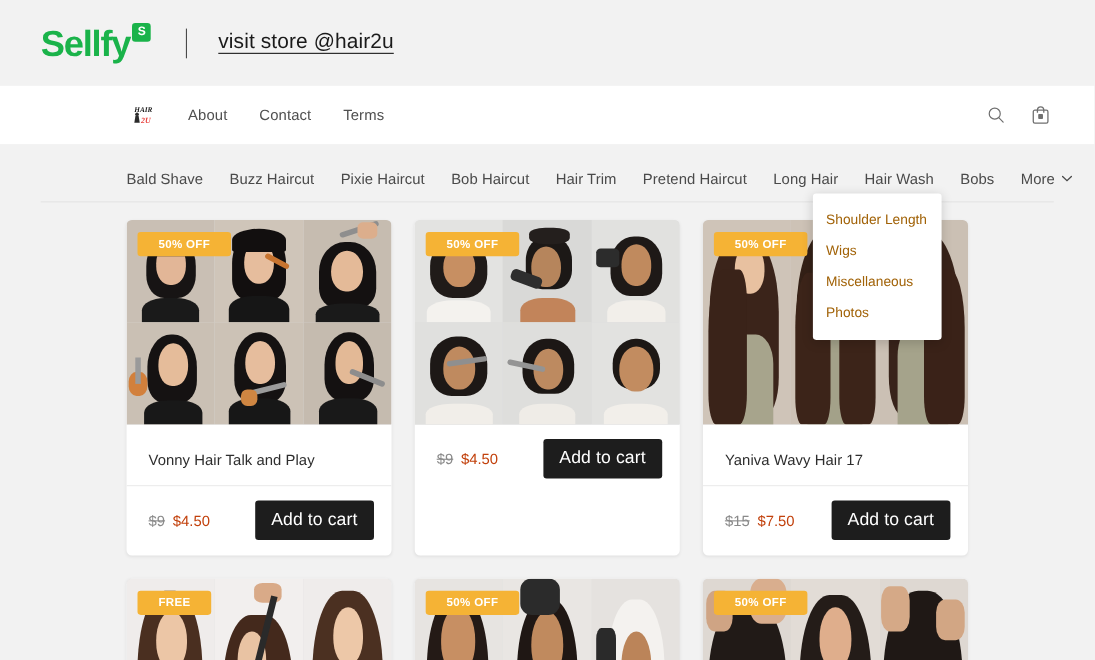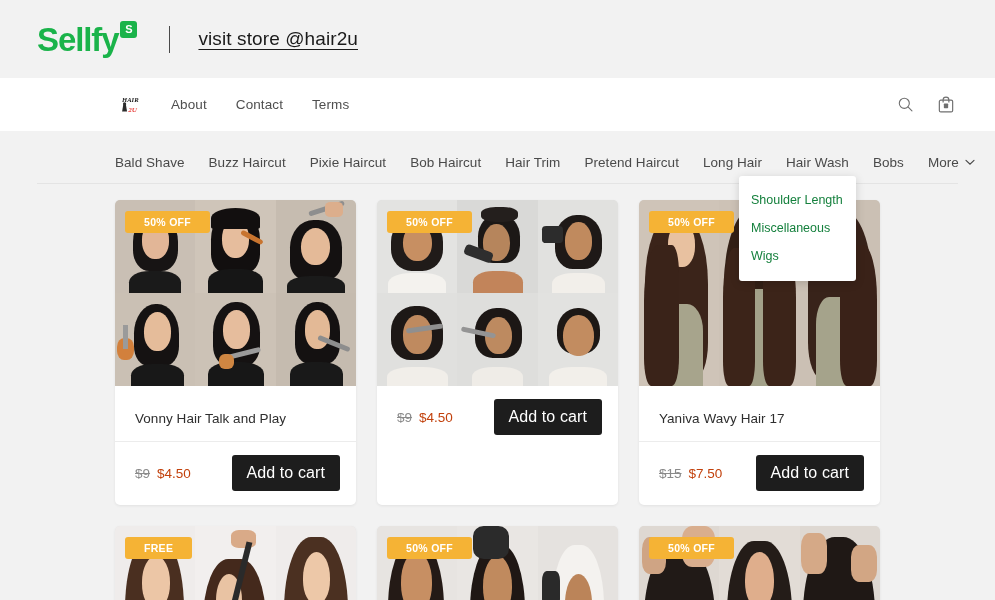--- a/index.html
+++ b/index.html
@@ -126,21 +126,21 @@
     left: 739px;
     width: 117px;
     background: #ffffff;
     border-radius: 3px;
     box-shadow: 0 2px 10px rgba(0,0,0,0.16);
     padding: 10px 0 11px;
     z-index: 40;
   }
   .dropdown-item {
     font-size: 12.5px;
-    color: #15803d;
+    color: #a16207;
     padding: 7px 12px;
     cursor: pointer;
     white-space: nowrap;
   }
 
   
   .grid {
     margin: 16px 37px 0;
     padding: 0 78px;
     display: grid;
@@ -276,22 +276,23 @@
     <span class="cat-more">
       <span class="cat-item">More</span>
       <svg width="10" height="7" viewBox="0 0 10 7">
         <path d="M1 1.4 L5 5.2 L9 1.4" stroke="#4a4a4a" stroke-width="1.2" fill="none" stroke-linecap="round"></path>
       </svg>
     </span>
   </div>
 
   <div class="dropdown">
     <div class="dropdown-item">Shoulder Length</div>
+    <div class="dropdown-item">Wigs</div>
     <div class="dropdown-item">Miscellaneous</div>
-    <div class="dropdown-item">Wigs</div>
+    <div class="dropdown-item">Photos</div>
   </div>
 
   <div class="grid">
 
     <div class="card">
       <div class="card-media">
         <span class="badge">50% OFF</span>
         <div class="mosaic m-2x3">
           <div class="tile" style="background:#c9bfb4">
             <div class="hair" style="left:22%;top:14%;width:56%;height:62%;background:#171414;border-radius:50% 50% 36% 36%"></div>

